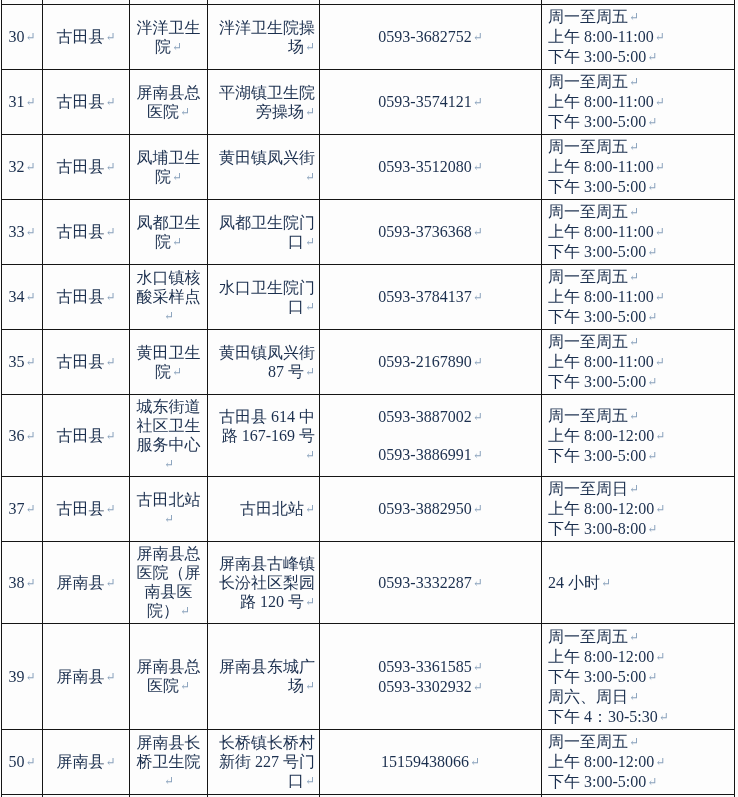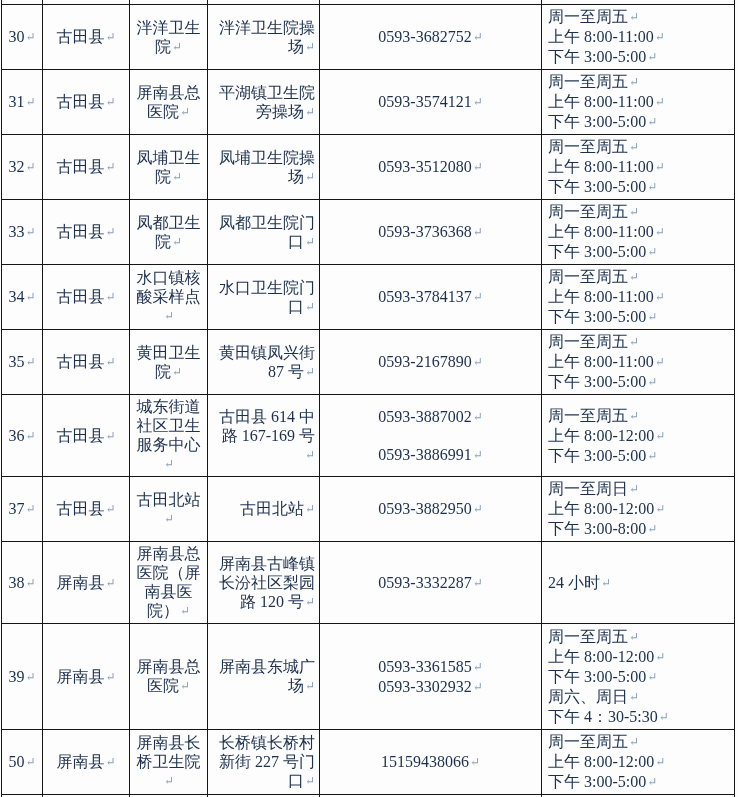--- a/index.html
+++ b/index.html
@@ -112,21 +112,21 @@
           <td class="c-no">
             <span class="ln">32</span>
           </td>
           <td class="c-county">
             <span class="ln">古田县</span>
           </td>
           <td class="c-name">
             <span class="ln">凤埔卫生院</span>
           </td>
           <td class="c-addr">
-            <span class="ln">凤埔卫生院操场</span>
+            <span class="ln">黄田镇凤兴街</span>
           </td>
           <td class="c-phone">
             <span class="ln">0593-3512080</span>
           </td>
           <td class="c-hours">
             <span class="ln">周一至周五</span>
             <span class="ln">上午 8:00-11:00</span>
             <span class="ln">下午 3:00-5:00</span>
           </td>
         </tr>

